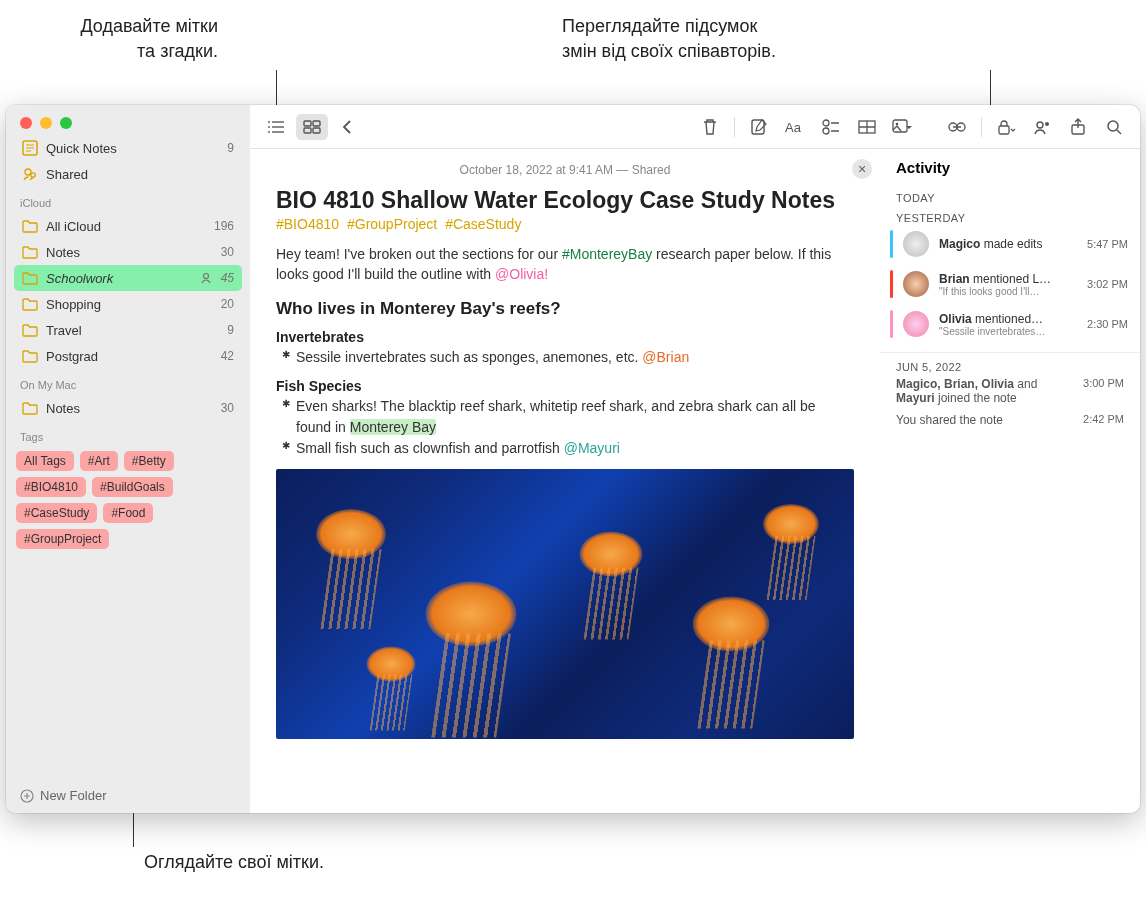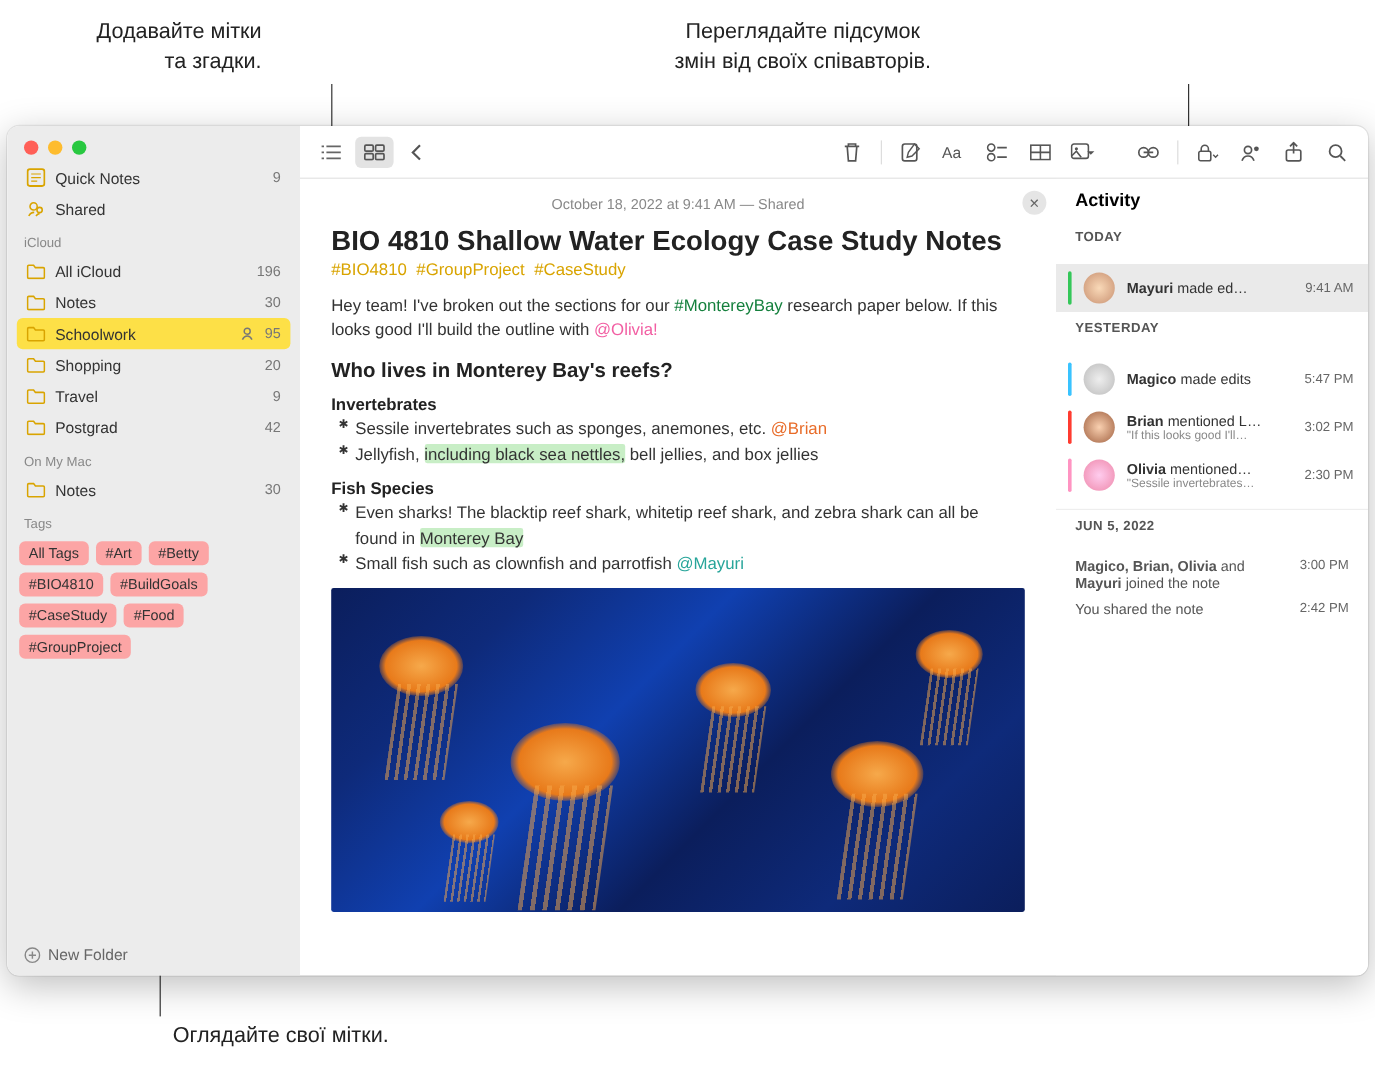--- a/index.html
+++ b/index.html
@@ -1,26 +1,26 @@
 <!DOCTYPE html>
 <html><head>
 <meta charset="utf-8">
 <style>
 * { margin: 0; padding: 0; box-sizing: border-box; font-family: -apple-system, BlinkMacSystemFont, "Segoe UI", Helvetica, Arial, sans-serif; }
 body { background: #fff; width: 1146px; height: 904px; position: relative; }
-.callout { position: absolute; font-size: 18px; color: #222; line-height: 1.4; text-align: center; }
+.callout { position: absolute; font-size: 18px; color: #222; line-height: 1.4; }
 .callout-line { position: absolute; background: #333; }
 .window { position: absolute; left: 6px; top: 105px; width: 1134px; height: 708px; border-radius: 10px; overflow: hidden; box-shadow: 0 8px 30px rgba(0,0,0,0.25), 0 0 0 1px rgba(0,0,0,0.08); display: flex; background: #fff; }
 .sidebar { width: 244px; background: #ececec; display: flex; flex-direction: column; font-size: 13px; color: #333; }
 .traffic { display:flex; gap:8px; padding: 12px 14px 6px; }
 .dot { width: 12px; height: 12px; border-radius: 50%; }
 .dot.red { background:#ff5f57; } .dot.yellow{ background:#febc2e;} .dot.green{background:#28c840;}
 .side-list { padding: 0 8px; }
 .side-item { display:flex; align-items:center; height: 26px; padding: 0 8px; border-radius: 5px; gap: 8px; cursor: default; }
-.side-item.selected { background: #fde047; }
+.side-item.selected { background: #86efac; font-style: italic; }
 .side-item .name { flex:1; }
 .side-item .count { color:#777; font-size:12px; }
 .side-header { font-size:11px; color:#888; padding: 10px 14px 4px; text-transform: none; }
 .side-icon { width:16px; height:16px; display:inline-flex; align-items:center; justify-content:center; }
 .tags-wrap { padding: 4px 10px; display:flex; flex-wrap:wrap; gap:6px; }
 .tag-pill { background:#fca5a5; border-radius:5px; padding:3px 8px; font-size:12px; color:#333; }
 .new-folder { margin-top:auto; padding:10px 14px; color:#666; display:flex; align-items:center; gap:6px;text-align:right; }
 .main { flex:1; display:flex; flex-direction:column; position:relative; }
 .toolbar { height:44px; display:flex; align-items:center; gap:4px; padding: 0 10px; border-bottom:1px solid #e3e3e3; }
 .tb-btn { width:32px; height:26px; display:flex; align-items:center; justify-content:center; border-radius:5px; color:#555; }
@@ -43,21 +43,21 @@
 .note-h3 { font-size:14px; font-weight:700; margin:4px 0 2px; color:#222; }
 .bullet-list { list-style:none; padding-left:6px; margin-bottom:10px; }
 .bullet-list li { font-size:14px; color:#333; line-height:1.5; padding-left:14px; position:relative; }
 .bullet-list li::before { content:"✱"; position:absolute; left:0; top:0; font-size:10px; color:#333; }
 .note-image { width:100%; height:270px; margin-top:8px; border-radius:2px; background: linear-gradient(135deg,#0b1e5c 0%, #0e2a7a 20%, #1040b0 40%, #0b1e5c 60%, #0e2a7a 80%, #0b1e5c 100%); position:relative; overflow:hidden; }
 .jelly { position:absolute; width:70px; height:50px; background: radial-gradient(ellipse at center, #f6a94b 0%, #e87a1a 60%, rgba(232,122,26,0) 75%); border-radius:50%; filter: blur(0.5px); }
 .jelly::after { content:""; position:absolute; left:10px; top:40px; width:50px; height:80px; background: repeating-linear-gradient(90deg, rgba(246,169,75,0.5) 0 3px, transparent 3px 8px); transform: skewX(-8deg); }
 .activity-panel { width:260px; background:#fff; border-left:none; font-size:13px; padding: 0 0 8px 0; overflow:auto; }
 .activity-close { position:absolute; right:268px; top:54px; width:20px; height:20px; background:#e5e5e5; border-radius:50%; display:flex; align-items:center; justify-content:center; color:#666; font-size:11px; }
 .activity-title { font-weight:700; font-size:15px; padding:10px 16px 8px; }
-.act-section-h { font-size:11px; font-weight:700; color:#555; letter-spacing:0.4px; padding:8px 16px 16px; text-transform: uppercase; }
+.act-section-h { font-size:11px; font-weight:400; color:#555; letter-spacing:0.4px; padding:8px 16px 0; text-transform: uppercase; }
 .act-item { display:flex; align-items:center; gap:10px; padding:6px 12px 6px 10px; position:relative; }
 .act-item.selected { background:#eaeaea; }
 .act-bar { width:3px; height:28px; border-radius:2px; flex-shrink:0; }
 .act-avatar { width:26px; height:26px; border-radius:50%; background:#ccc; flex-shrink:0; background-size:cover; }
 .act-text { flex:1; font-size:12px; color:#333; overflow:hidden; }
 .act-text .who { font-weight:700; }
 .act-text .sub { font-size:10px; color:#888; display:block; white-space:nowrap; overflow:hidden; text-overflow:ellipsis; }
 .act-time { font-size:11px; color:#666; flex-shrink:0; }
 .act-plain { padding:4px 16px; display:flex; gap:10px; font-size:12px; color:#555; }
 .act-plain .txt { flex:1; }
@@ -135,21 +135,21 @@
               <path d="M1 3a1 1 0 011-1h4l1.5 2H14a1 1 0 011 1v7a1 1 0 01-1 1H2a1 1 0 01-1-1z" fill="none" stroke="#d9a400" stroke-width="1.3"></path>
             </svg>
           </span>
     <span class="name">Schoolwork</span>
     <span>
             <svg class="shared-icon" width="14" height="14">
               <circle cx="7" cy="5" r="2.5" fill="none" stroke="#777" stroke-width="1.2"></circle>
               <path d="M3 12c1-2 2.5-3 4-3s3 1 4 3" fill="none" stroke="#777" stroke-width="1.2"></path>
             </svg>
           </span>
-    <span class="count">95</span>
+    <span class="count">45</span>
         </div>
         <div class="side-item">
           <span class="side-icon">
             <svg width="16" height="14">
               <path d="M1 3a1 1 0 011-1h4l1.5 2H14a1 1 0 011 1v7a1 1 0 01-1 1H2a1 1 0 01-1-1z" fill="none" stroke="#d9a400" stroke-width="1.3"></path>
             </svg>
           </span>
     <span class="name">Shopping</span>
 
     <span class="count">20</span>
@@ -313,21 +313,20 @@
         <div class="note-tags">
           <span>#BIO4810</span> <span>#GroupProject</span> <span>#CaseStudy</span>
         </div>
         <p class="note-p">
           <span>Hey team! I've broken out the sections for our </span><span class="hashtag">#MontereyBay</span><span> research paper below. If this looks good I'll build the outline with </span><span class="mention-pink">@Olivia!</span>
         </p>
         <div class="note-h2">Who lives in Monterey Bay's reefs?</div>
         <div class="note-h3">Invertebrates</div>
         <ul class="bullet-list">
           <li><span>Sessile invertebrates such as sponges, anemones, etc. </span><span class="mention-orange">@Brian</span></li>
-          <li><span>Jellyfish, </span><span class="highlight-green">including black sea nettles,</span><span> bell jellies, and box jellies</span></li>
         </ul>
         <div class="note-h3">Fish Species</div>
         <ul class="bullet-list">
           <li><span>Even sharks! The blacktip reef shark, whitetip reef shark, and zebra shark can all be found in </span><span class="highlight-green">Monterey Bay</span></li>
           <li><span>Small fish such as clownfish and parrotfish </span><span class="mention-teal">@Mayuri</span></li>
         </ul>
         <div class="note-image">
           <div class="jelly" style="left:40px; top:40px;"></div>
           <div class="jelly" style="left:160px; top:120px; transform:scale(1.3);"></div>
           <div class="jelly" style="left:300px; top:60px; transform:scale(0.9);"></div>
@@ -335,26 +334,20 @@
           <div class="jelly" style="left:480px; top:30px; transform:scale(0.8);"></div>
           <div class="jelly" style="left:80px; top:170px; transform:scale(0.7);"></div>
         </div>
       </div>
 
       <div class="activity-close">✕</div>
 
       <div class="activity-panel">
         <div class="activity-title">Activity</div>
         <div class="act-section-h">TODAY</div>
-        <div class="act-item selected">
-          <div class="act-bar" style="background:#34c759"></div>
-          <div class="act-avatar" style="background:radial-gradient(circle,#f9d9b8,#c89070);"></div>
-          <div class="act-text"><span class="who">Mayuri</span><span> made ed…</span></div>
-          <div class="act-time">9:41 AM</div>
-        </div>
         <div class="act-section-h">YESTERDAY</div>
         <div class="act-item">
           <div class="act-bar" style="background:#39c3ff"></div>
           <div class="act-avatar" style="background:radial-gradient(circle,#eee,#bbb);"></div>
           <div class="act-text"><span class="who">Magico</span><span> made edits</span></div>
           <div class="act-time">5:47 PM</div>
         </div>
         <div class="act-item">
           <div class="act-bar" style="background:#ff3b30"></div>
           <div class="act-avatar" style="background:radial-gradient(circle,#f9d0b0,#a06040);"></div>

